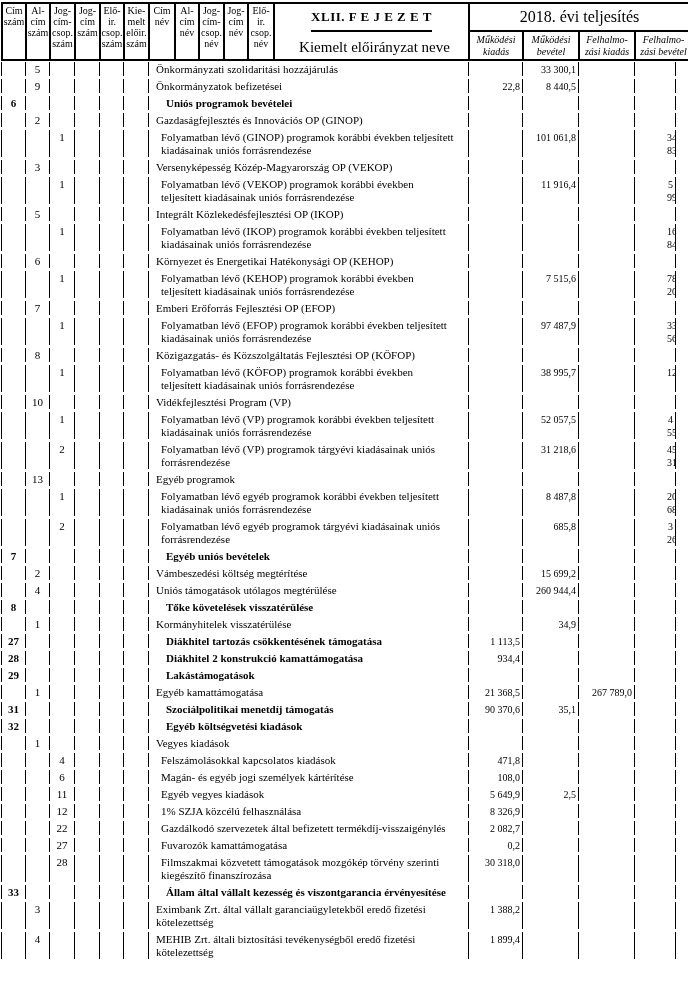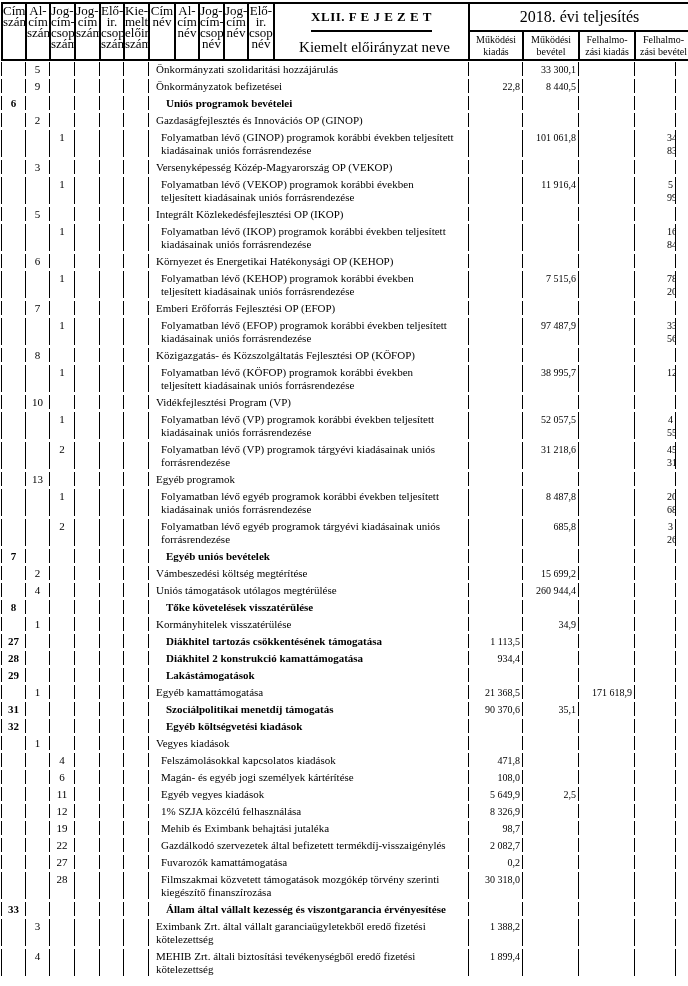--- a/index.html
+++ b/index.html
@@ -13,41 +13,41 @@
   
   .thead{
     position:absolute;top:2px;left:1px;width:688px;height:57px;
     display:flex;align-items:stretch;
     border-top:2px solid #000;border-left:2px solid #000;
     box-sizing:content-box;
   }
   .hcell{
     box-sizing:border-box;flex-shrink:0;
     border-right:2px solid #000;border-bottom:2px solid #000;
-    font-size:13px;line-height:11px;text-align:center;
+    font-size:10px;line-height:11px;text-align:center;
     white-space:pre-line;padding-top:1px;overflow:hidden;
   }
   .hc1{width:24px}.hc2{width:24px}.hc3{width:25px}.hc4{width:25px}.hc5{width:24px}.hc6{width:25px}
   .hc7{width:26px}.hc8{width:24px}.hc9{width:25px}.hc10{width:24px}.hc11{width:26px}
   .name-group{
     width:195px;box-sizing:border-box;flex-shrink:0;display:flex;flex-direction:column;
     border-right:2px solid #000;border-bottom:2px solid #000;align-items:center;
   }
   .chapter{
     height:26px;border-bottom:2px solid #000;
     font-weight:bold;font-size:13px;line-height:25px;text-align:center;
     letter-spacing:0.5px;white-space:nowrap;overflow:hidden;
   }
   .kiemelt{flex:1;font-size:15px;text-align:left;padding:7px 0 0 6px;}
   .value-group{
     width:221px;box-sizing:border-box;flex-shrink:0;display:flex;flex-direction:column;
     border-bottom:2px solid #000;border-right:2px solid #000;
   }
   .year{height:26px;border-bottom:2px solid #000;font-size:16px;line-height:25px;text-align:center;}
-  .vrow{flex:1;display:flex;align-items:stretch;}
+  .vrow{flex:1;display:flex;align-items:stretch;font-style:italic;}
   .vcol{
     box-sizing:border-box;flex-shrink:0;border-right:2px solid #000;
     font-size:10px;line-height:12px;text-align:center;white-space:pre-line;padding-top:2px;
   }
   .vc1{width:54px}.vc2{width:56px}.vc3{width:56px}.vc4{width:55px;border-right:none;}
   
   .tbody{
     position:absolute;top:62px;left:1px;width:688px;
     display:flex;flex-direction:column;
   }
@@ -526,21 +526,21 @@
       <div class="row lvl2">
       <div class="cell sn c1"></div>
       <div class="cell sn c2">1</div>
       <div class="cell sn c3"></div>
       <div class="cell sn c4"></div>
       <div class="cell sn c5"></div>
       <div class="cell sn c6"></div>
       <div class="cell name">Egyéb kamattámogatása</div>
       <div class="cell val v1">21 368,5</div>
       <div class="cell val v2"></div>
-      <div class="cell val v3">171 618,9</div>
+      <div class="cell val v3">267 789,0</div>
       <div class="cell val v4"></div>
     </div>
       <div class="row lvl1">
       <div class="cell sn c1">31</div>
       <div class="cell sn c2"></div>
       <div class="cell sn c3"></div>
       <div class="cell sn c4"></div>
       <div class="cell sn c5"></div>
       <div class="cell sn c6"></div>
       <div class="cell name">Szociálpolitikai menetdíj támogatás</div>
@@ -616,33 +616,20 @@
     </div>
       <div class="row lvl3">
       <div class="cell sn c1"></div>
       <div class="cell sn c2"></div>
       <div class="cell sn c3">12</div>
       <div class="cell sn c4"></div>
       <div class="cell sn c5"></div>
       <div class="cell sn c6"></div>
       <div class="cell name">1% SZJA közcélú felhasználása</div>
       <div class="cell val v1">8 326,9</div>
-      <div class="cell val v2"></div>
-      <div class="cell val v3"></div>
-      <div class="cell val v4"></div>
-    </div>
-      <div class="row lvl3">
-      <div class="cell sn c1"></div>
-      <div class="cell sn c2"></div>
-      <div class="cell sn c3">19</div>
-      <div class="cell sn c4"></div>
-      <div class="cell sn c5"></div>
-      <div class="cell sn c6"></div>
-      <div class="cell name">Mehib és Eximbank behajtási jutaléka</div>
-      <div class="cell val v1">98,7</div>
       <div class="cell val v2"></div>
       <div class="cell val v3"></div>
       <div class="cell val v4"></div>
     </div>
       <div class="row lvl3">
       <div class="cell sn c1"></div>
       <div class="cell sn c2"></div>
       <div class="cell sn c3">22</div>
       <div class="cell sn c4"></div>
       <div class="cell sn c5"></div>

